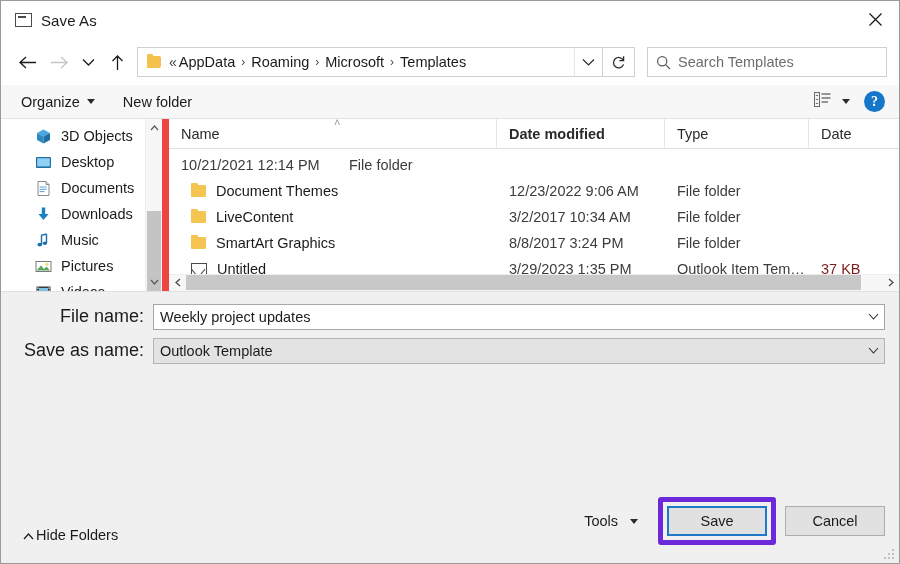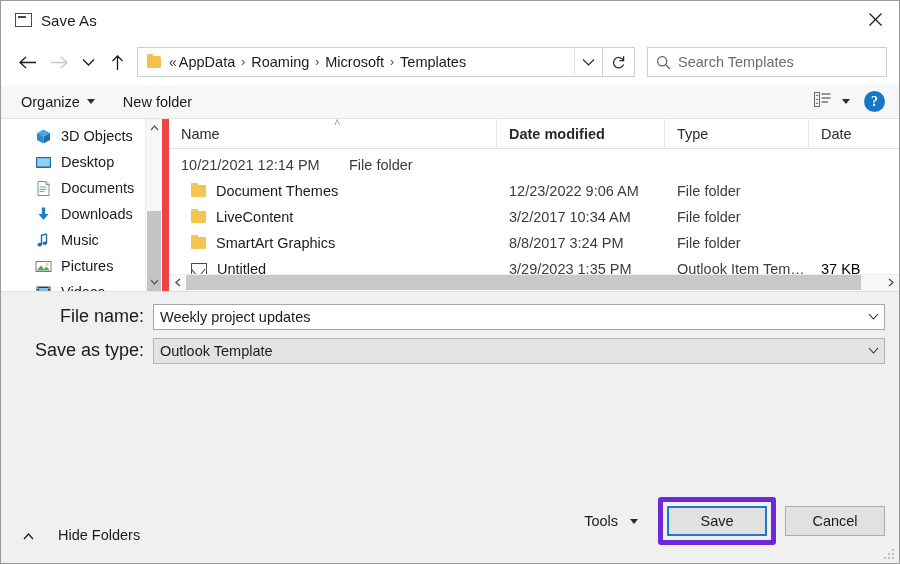--- a/index.html
+++ b/index.html
@@ -311,21 +311,21 @@
     align-items: center;
     font-size: 14.5px;
     color: #1b1b1b;
     cursor: pointer;
     white-space: nowrap;
   }
   .cell { padding-left: 12px; overflow: hidden; white-space: nowrap; }
   .cell-name { width: 328px; flex:none; display:flex; align-items:center; padding-left: 22px; }
   .cell-date { width: 168px; flex:none; color:#3c3c3c; }
   .cell-type { width: 144px; flex:none; color:#3c3c3c; }
-  .cell-size { flex:1; color:#000000; padding-left: 12px; }
+  .cell-size { flex:1; color:#7f1d1d; padding-left: 12px; }
 
   .folder-icon {
     width: 15px; height: 12px;
     background: #f6c451;
     border-radius: 1px;
     margin-right: 10px;
     flex: none;
     position: relative;
   }
   .folder-icon::after {
@@ -429,21 +429,21 @@
     background: #f0f0f0;
     position: relative;
     display: flex;
     align-items: flex-end;
     padding: 0 14px 14px 14px;
     min-height: 0;
   }
   .hide-folders {
     display: flex;
     align-items: center;
-    gap: 24px;
+    gap: 2px;
     font-size: 14.5px;
     color: #1b1b1b;
     cursor: pointer;
     margin-bottom: 6px;
     padding-left: 8px;
   }
   .footer-right {
     margin-left: auto;
     display: flex;
     align-items: center;
@@ -784,21 +784,21 @@
       <div class="combo">
         <div class="combo-val">Weekly project updates</div>
         <div class="combo-arrow">
           <svg width="11" height="7" viewBox="0 0 11 7">
               <path d="M1 1 L5.5 6 L10 1" fill="none" stroke="currentColor" stroke-width="1.1"></path>
             </svg>
         </div>
       </div>
     </div>
     <div class="formrow">
-      <div class="formlabel">Save as type:</div>
+      <div class="formlabel">Save as name:</div>
       <div class="combo grey">
         <div class="combo-val">Outlook Template</div>
         <div class="combo-arrow">
           <svg width="11" height="7" viewBox="0 0 11 7">
               <path d="M1 1 L5.5 6 L10 1" fill="none" stroke="currentColor" stroke-width="1.1"></path>
             </svg>
         </div>
       </div>
     </div>
   </div>

